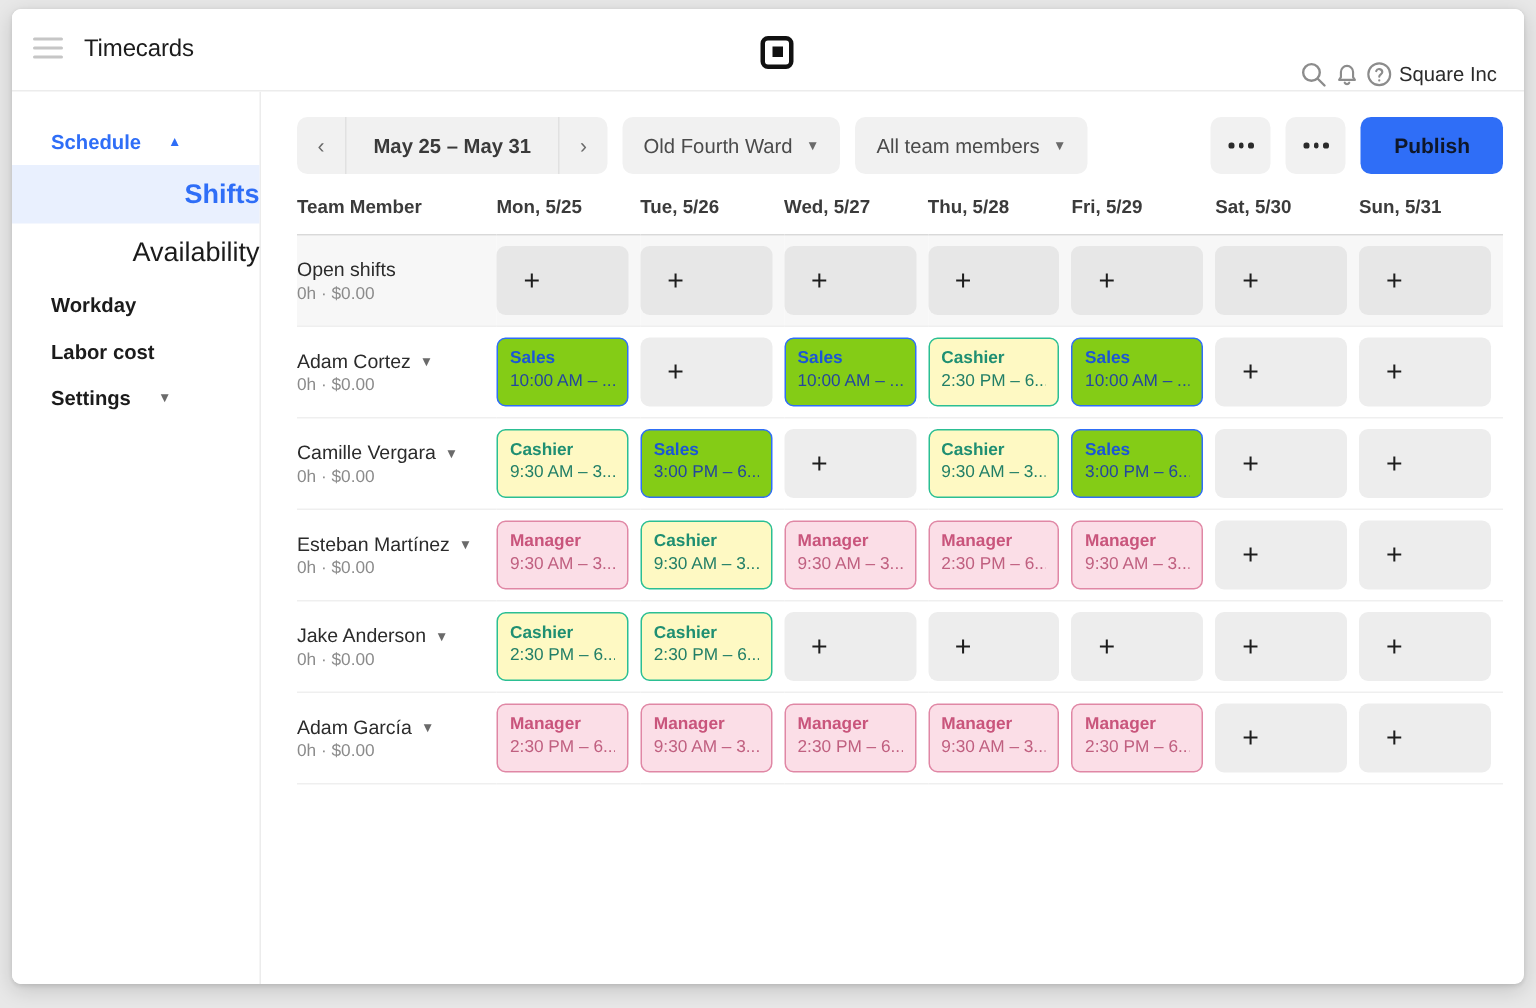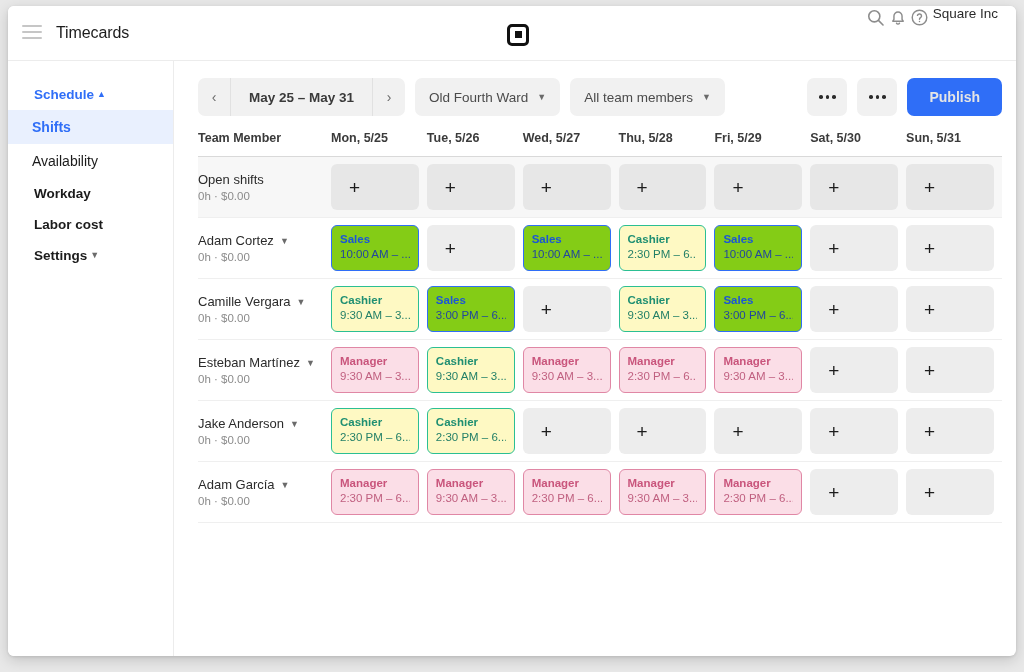--- a/index.html
+++ b/index.html
@@ -69,23 +69,24 @@
   .brand-logo i {
     display: block;
     width: 7px;
     height: 7px;
     background: #111111;
     margin: 4px auto 0;
   }
   .topbar-right {
     position: absolute;
     right: 18px;
-    top: 0;
+    top: 16px;
     height: 54px;
     display: flex;
+    align-items: center;
     gap: 0;
   }
   .icon-btn {
     width: 22px;
     height: 22px;
     cursor: pointer;
     color: #8c8c8c;
     display: flex;
     align-items: center;
     justify-content: center;
@@ -104,41 +105,42 @@
     width: 166px;
     min-width: 166px;
     border-right: 1px solid #ececec;
     padding-top: 18px;
     box-sizing: border-box;
     background: #ffffff;
   }
   .nav-group-head {
     display: flex;
     align-items: center;
-    gap: 3px;
+    gap: 18px;
     padding: 8px 0 8px 26px;
     font-size: 13.5px;
     font-weight: bold;
     color: #1b1b1b;
     cursor: pointer;
   }
   .nav-group-head.active { color: #2f6ef7; }
   .chev {
     font-size: 9px;
     line-height: 1;
     display: inline-block;
     color: #6b6b6b;
   }
   .nav-group-head.active .chev { color: #2f6ef7; }
   .nav-sub {
     padding: 9px 0 9px 24px;
-    font-size: 14px;
+    font-size: 18px;
     color: #1b1b1b;
     cursor: pointer;
     font-weight: normal;
+    text-align: right;
   }
   .nav-sub.selected {
     background: #e9f0fe;
     color: #2f6ef7;
     font-weight: bold;
   }
 
   
   .main {
     flex: 1;
@@ -200,21 +202,21 @@
     align-items: center;
     justify-content: center;
     gap: 3px;
     cursor: pointer;
   }
   .dots-btn b {
     width: 3.5px; height: 3.5px; border-radius: 50%; background: #2b2b2b; display: block;
   }
   .publish-btn {
     background: #2f6ef7;
-    color: #e5e5e5;
+    color: #0f172a;
     font-size: 14px;
     font-weight: bold;
     border: none;
     border-radius: 7px;
     height: 38px;
     padding: 0 22px;
     cursor: pointer;
     font-family: inherit;
   }
 

